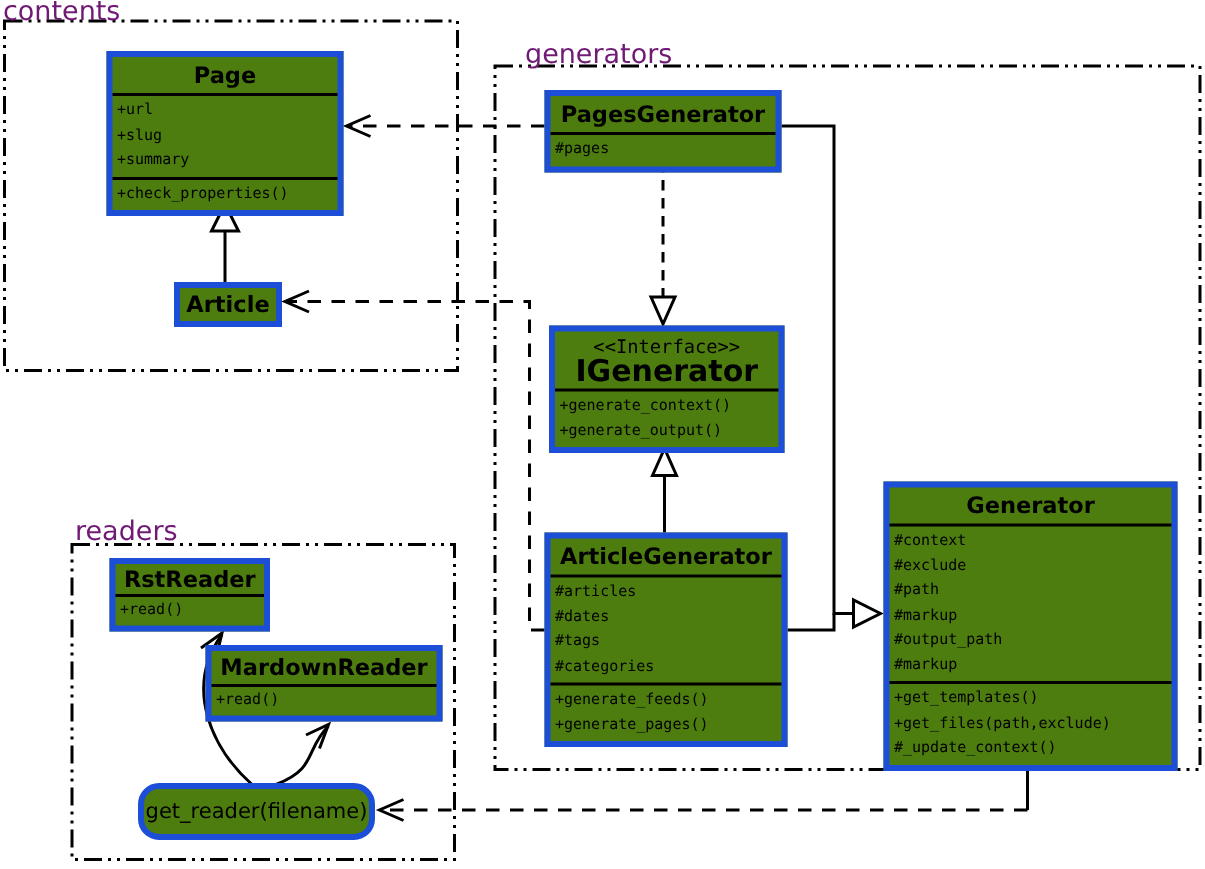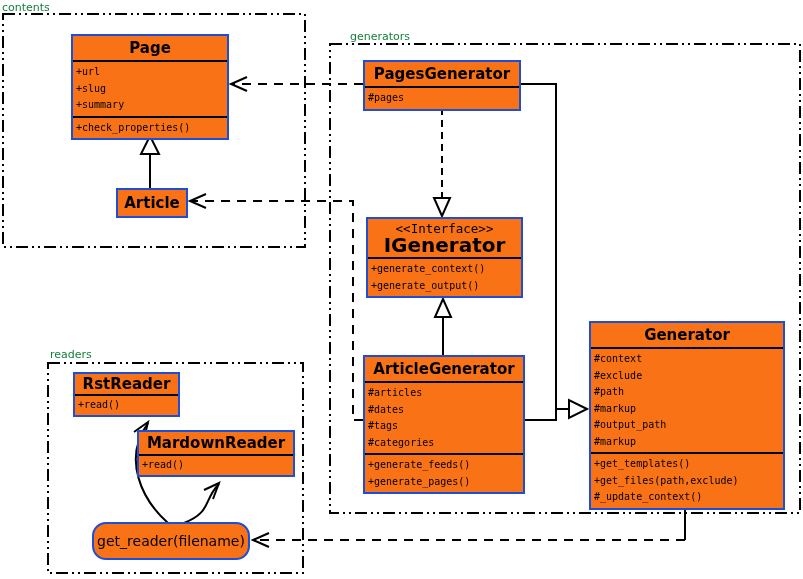--- a/index.html
+++ b/index.html
@@ -4,26 +4,26 @@
 <style>
   html,body { margin:0; padding:0; background:#ffffff; }
   #canvas {
     position:relative; width:803px; height:579px; background:#ffffff;
     font-family:"DejaVu Sans", sans-serif; color:#000;
     overflow:hidden;
   }
   #connectors { position:absolute; left:0; top:0; width:803px; height:579px; }
 
   .pkg-label {
-    position:absolute; font-size:11px; line-height:16px; color:#15803d;
+    position:absolute; font-size:18px; line-height:16px; color:#701a75;
     font-family:"DejaVu Sans", sans-serif;
   }
 
   .box {
-    position:absolute; background:#f97316; border:2px solid #1d4ed8;
+    position:absolute; background:#4d7c0f; border:4px solid #1d4ed8;
     box-sizing:border-box;
   }
   .title {
     font-weight:bold; text-align:center; font-size:15px; line-height:18px;
     padding:3px 2px; white-space:nowrap; overflow:hidden;
   }
   .sec { border-top:2px solid #000; padding:2px 0; }
   .member {
     font-family:"DejaVu Sans Mono", monospace; font-size:10px;
     line-height:16.5px; padding:0 3px; white-space:pre; overflow:hidden;

